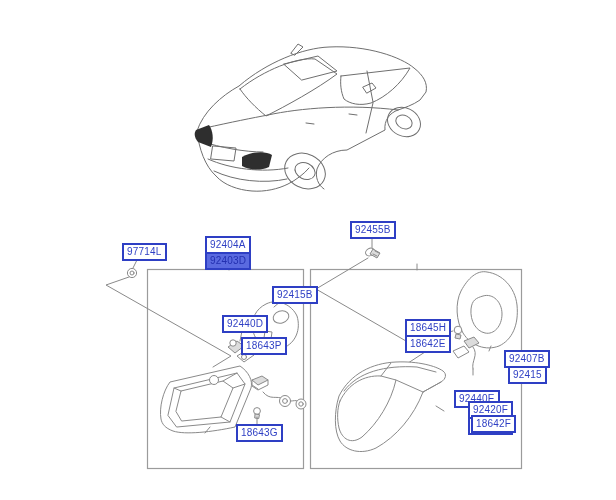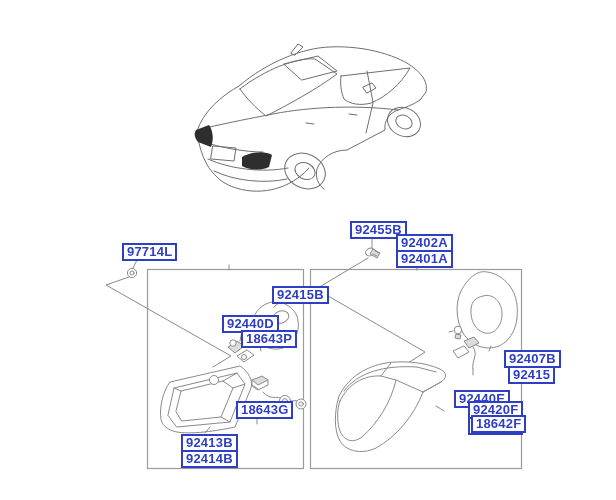--- a/index.html
+++ b/index.html
@@ -13,21 +13,21 @@
          font-family:"Liberation Sans",sans-serif;}
   svg.artwork{position:absolute;left:0;top:0;}
   .car{stroke:var(--car-line);fill:none;stroke-width:1;stroke-linejoin:round;stroke-linecap:round;}
   .dark{fill:var(--tail-lamp-fill);stroke:none;}
   .panel{stroke:var(--panel-border);fill:none;stroke-width:1.2;}
   .ln{stroke:var(--diagram-line);fill:none;stroke-width:1;stroke-linejoin:round;stroke-linecap:round;}
   .part{stroke:var(--diagram-line);fill:#fff;stroke-width:1;stroke-linejoin:round;}
   .shade{fill:#dcdcdc;}
   .stack{position:absolute;display:flex;flex-direction:column;align-items:flex-start;z-index:2;}
   .plabel{border:2px solid var(--label-border);background:#fff;color:var(--label-text);
-          font-weight:bold;font-size:13px;line-height:12px;padding:1px 3px;letter-spacing:.2px;
+          font-weight:normal;font-size:10px;line-height:12px;padding:1px 3px;letter-spacing:.2px;
           white-space:nowrap;cursor:pointer;}
   .plabel + .plabel{margin-top:-2px;}
   .plabel.hl{background:var(--highlight-fill);color:var(--highlight-text);}
   .indent{margin-left:4px;}
 </style>
 </head>
 <body>
 
 <div class="stage">
 
@@ -168,51 +168,51 @@
         <path class="part shade" d="M490,403 l6,2.5 l-2,4.5 l-6,-2.5 z"></path>
       </g>
       <path class="ln" d="M493,410 L493,426"></path>
     </g>
   </svg>
 
   <div class="stack" style="left:122px;top:243px">
     <div class="plabel">97714L</div>
   </div>
 
+  <div class="stack" style="left:205px;top:236px">
+    <div class="plabel">92404A</div>
+    <div class="plabel hl">92403D</div>
+  </div>
 
   <div class="stack" style="left:350px;top:221px">
     <div class="plabel">92455B</div>
   </div>
 
-  <div class="stack" style="left:396px;top:234px">
-    <div class="plabel">92402A</div>
-    <div class="plabel">92401A</div>
-  </div>
 
   <div class="stack" style="left:272px;top:286px">
     <div class="plabel">92415B</div>
   </div>
 
   <div class="stack" style="left:222px;top:315px">
     <div class="plabel">92440D</div>
   </div>
 
-  <div class="stack" style="left:241px;top:330px">
+  <div class="stack" style="left:241px;top:337px">
     <div class="plabel">18643P</div>
   </div>
 
-  <div class="stack" style="left:236px;top:401px">
+  <div class="stack" style="left:236px;top:424px">
     <div class="plabel">18643G</div>
   </div>
 
-  <div class="stack" style="left:181px;top:434px">
-    <div class="plabel">92413B</div>
-    <div class="plabel">92414B</div>
-  </div>
-
+
+  <div class="stack" style="left:405px;top:319px">
+    <div class="plabel">18645H</div>
+    <div class="plabel">18642E</div>
+  </div>
 
   <div class="stack" style="left:504px;top:350px">
     <div class="plabel">92407B</div>
     <div class="plabel indent">92415</div>
   </div>
 
   <div class="stack" style="left:454px;top:390px">
     <div class="plabel">92440E</div>
   </div>
 

